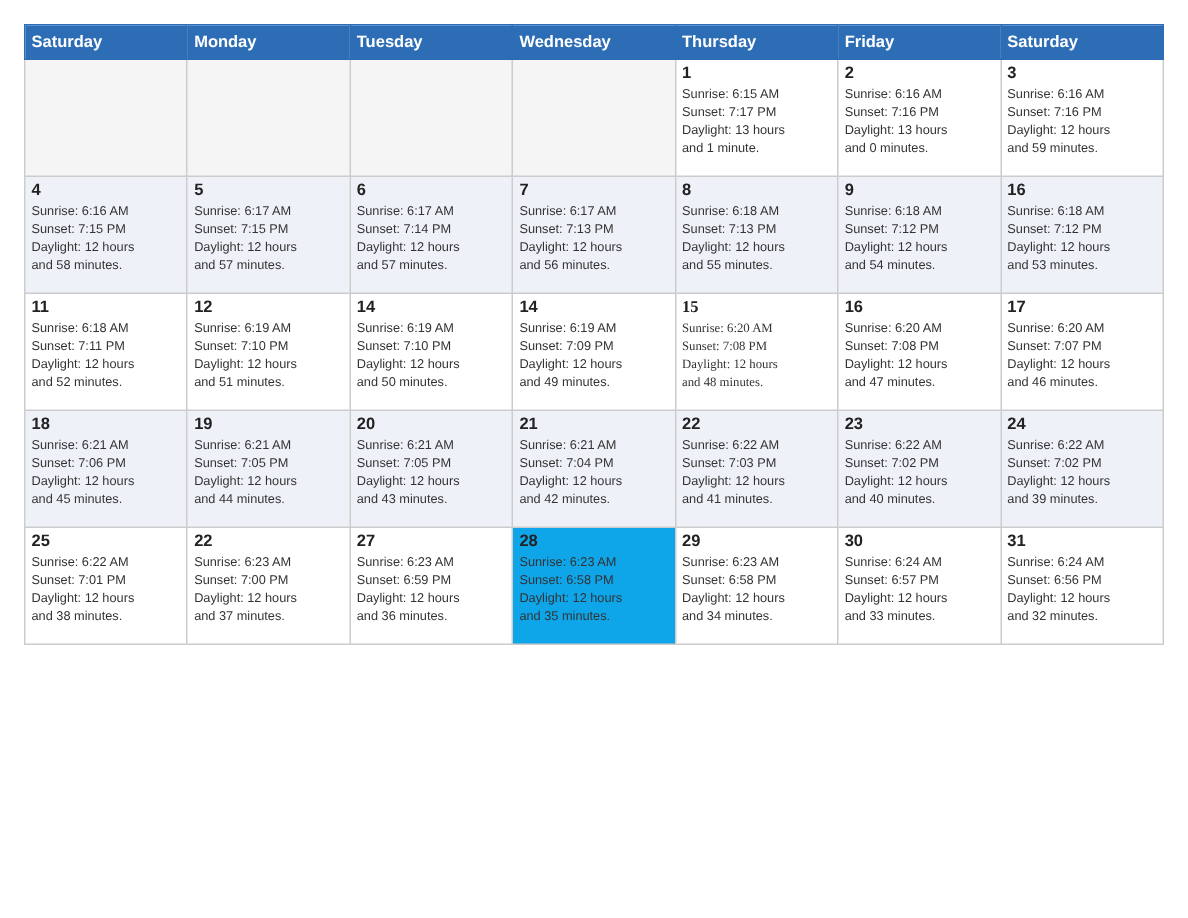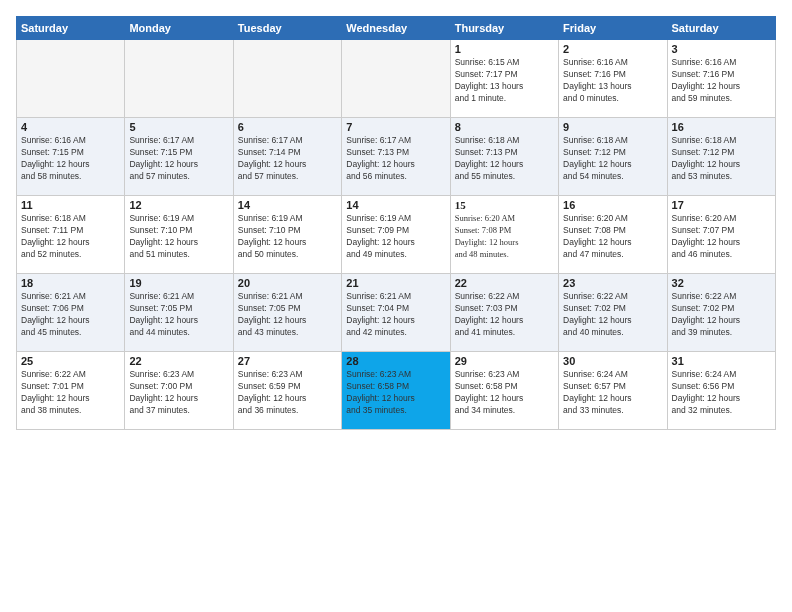--- a/index.html
+++ b/index.html
@@ -271,21 +271,21 @@
 and 41 minutes.</div>
           </td>
           <td style="background: rgb(238, 242, 248);">
             <span class="day-num">23</span>
             <div class="day-info" style="white-space: pre-line;">Sunrise: 6:22 AM
 Sunset: 7:02 PM
 Daylight: 12 hours
 and 40 minutes.</div>
           </td>
           <td style="background: rgb(238, 242, 248);">
-            <span class="day-num">32</span>
+            <span class="day-num">24</span>
             <div class="day-info" style="white-space: pre-line;">Sunrise: 6:22 AM
 Sunset: 7:02 PM
 Daylight: 12 hours
 and 39 minutes.</div>
           </td>
         </tr>
         <tr>
           <td style="background: rgb(255, 255, 255);">
             <span class="day-num">25</span>
             <div class="day-info" style="white-space: pre-line;">Sunrise: 6:22 AM

